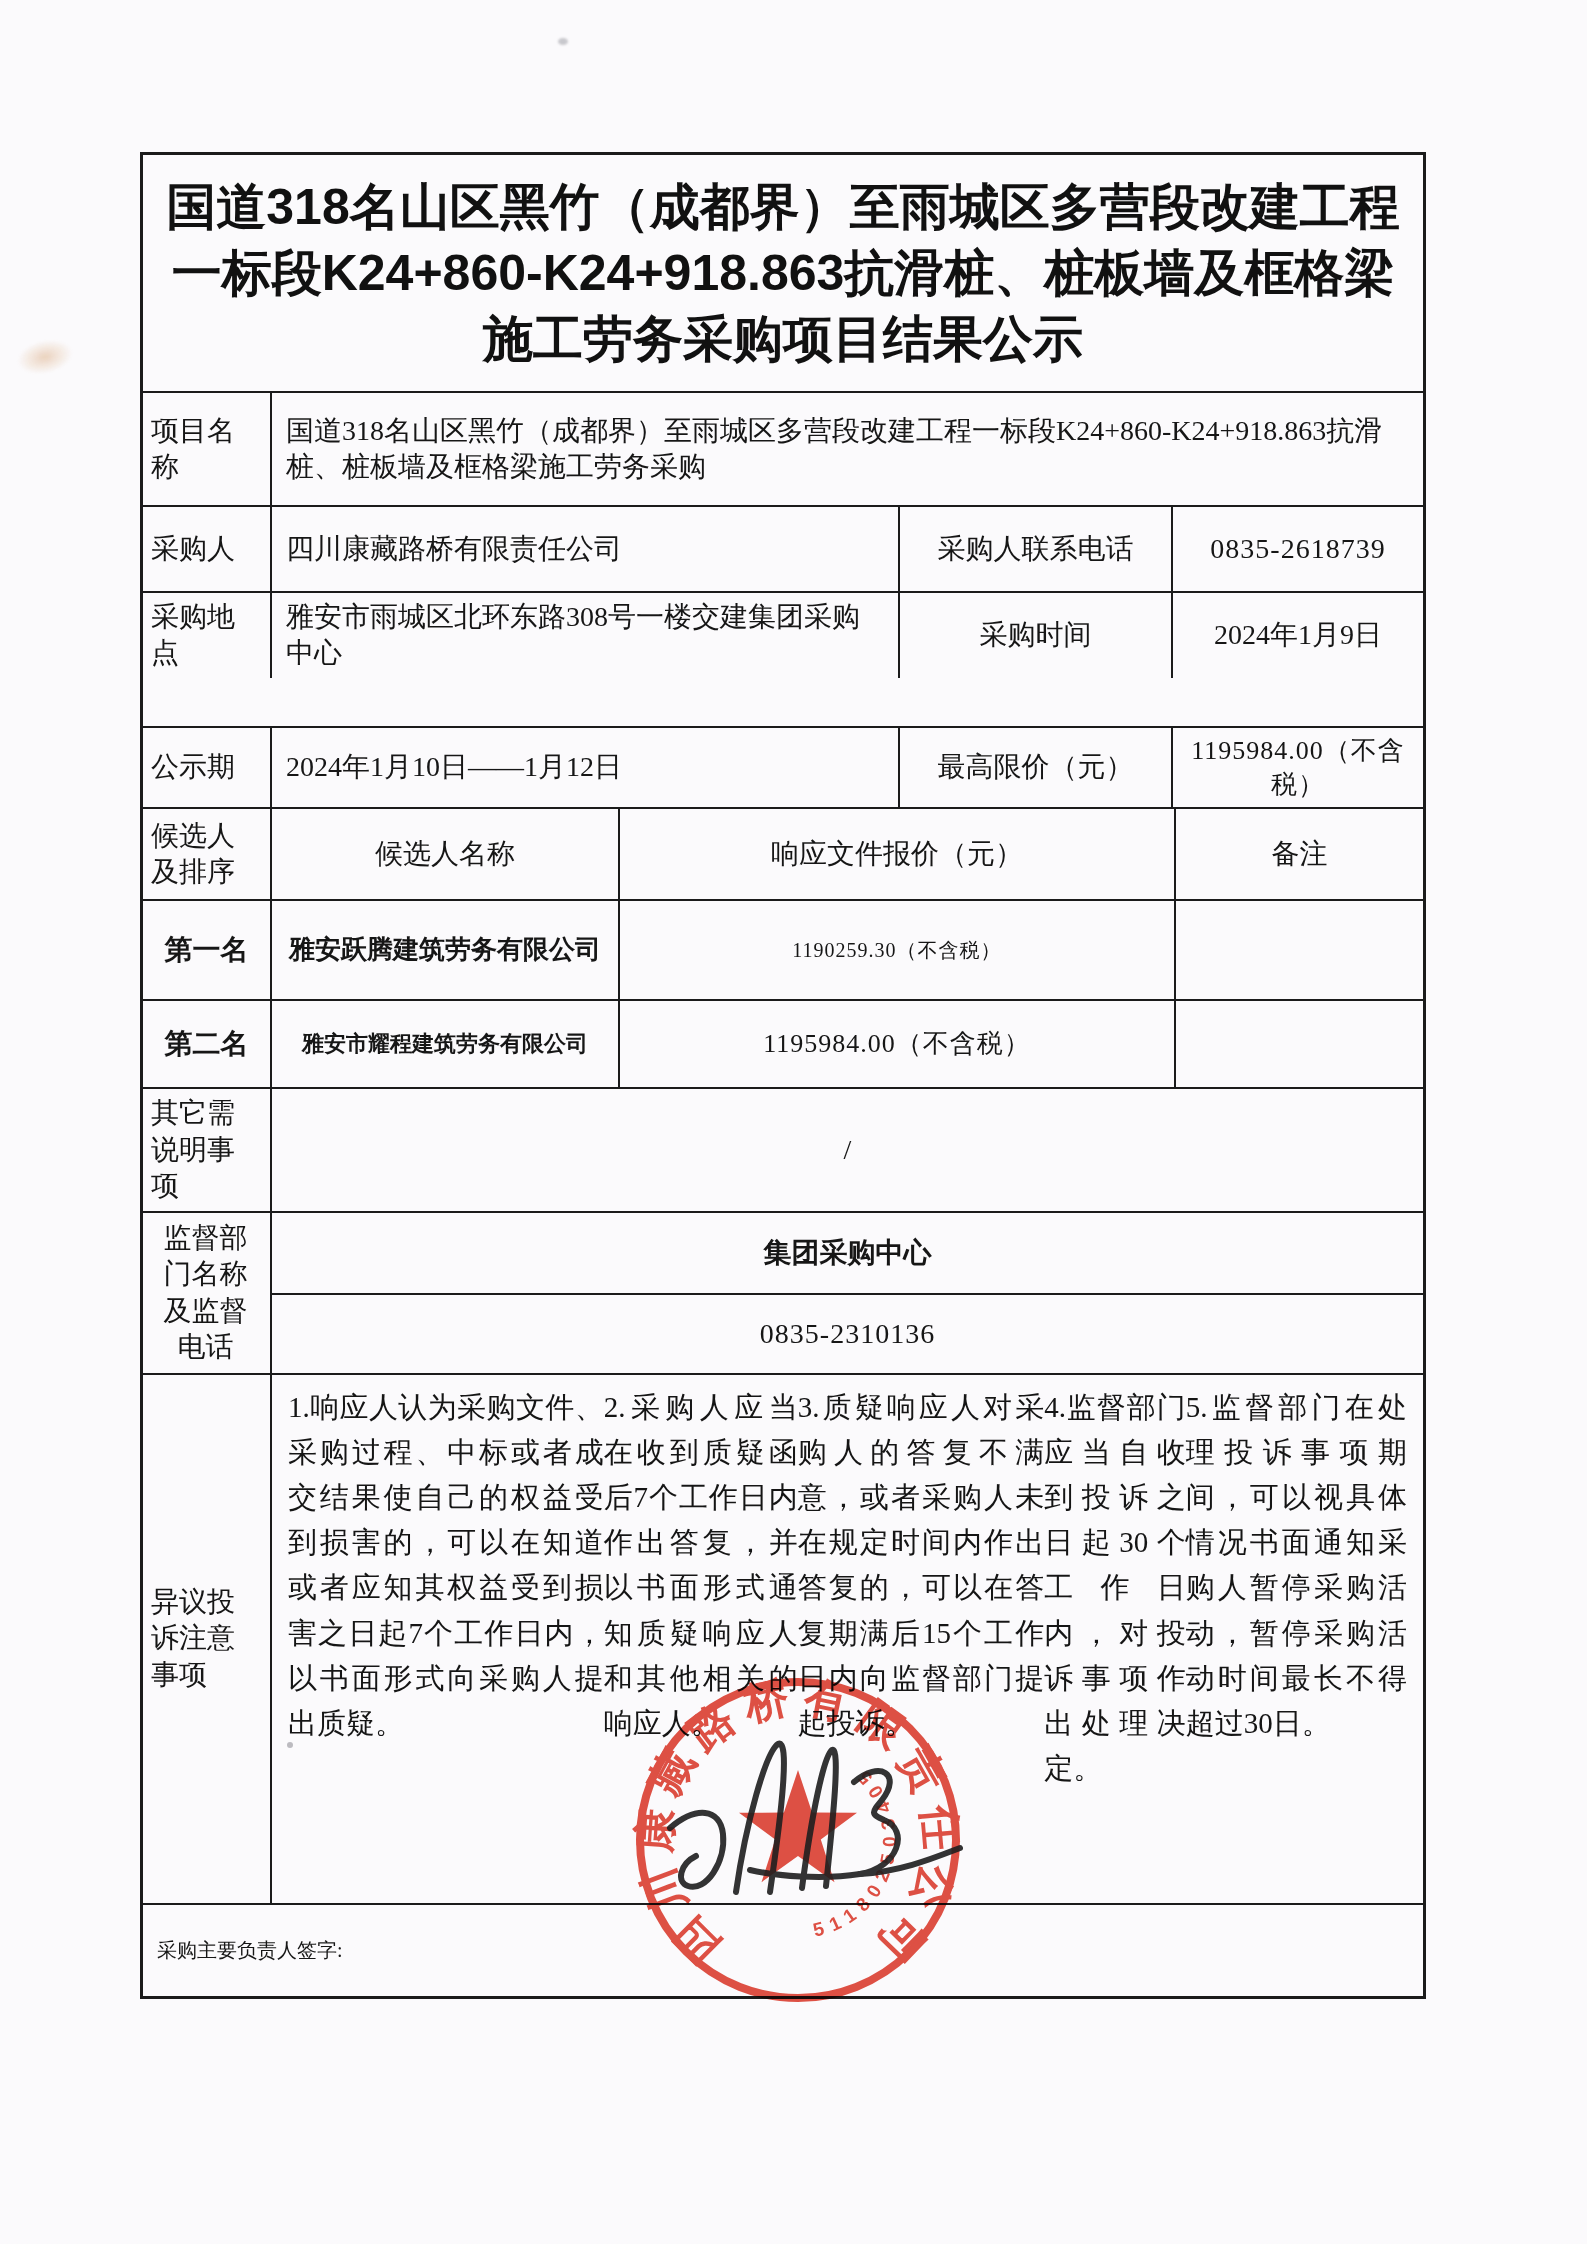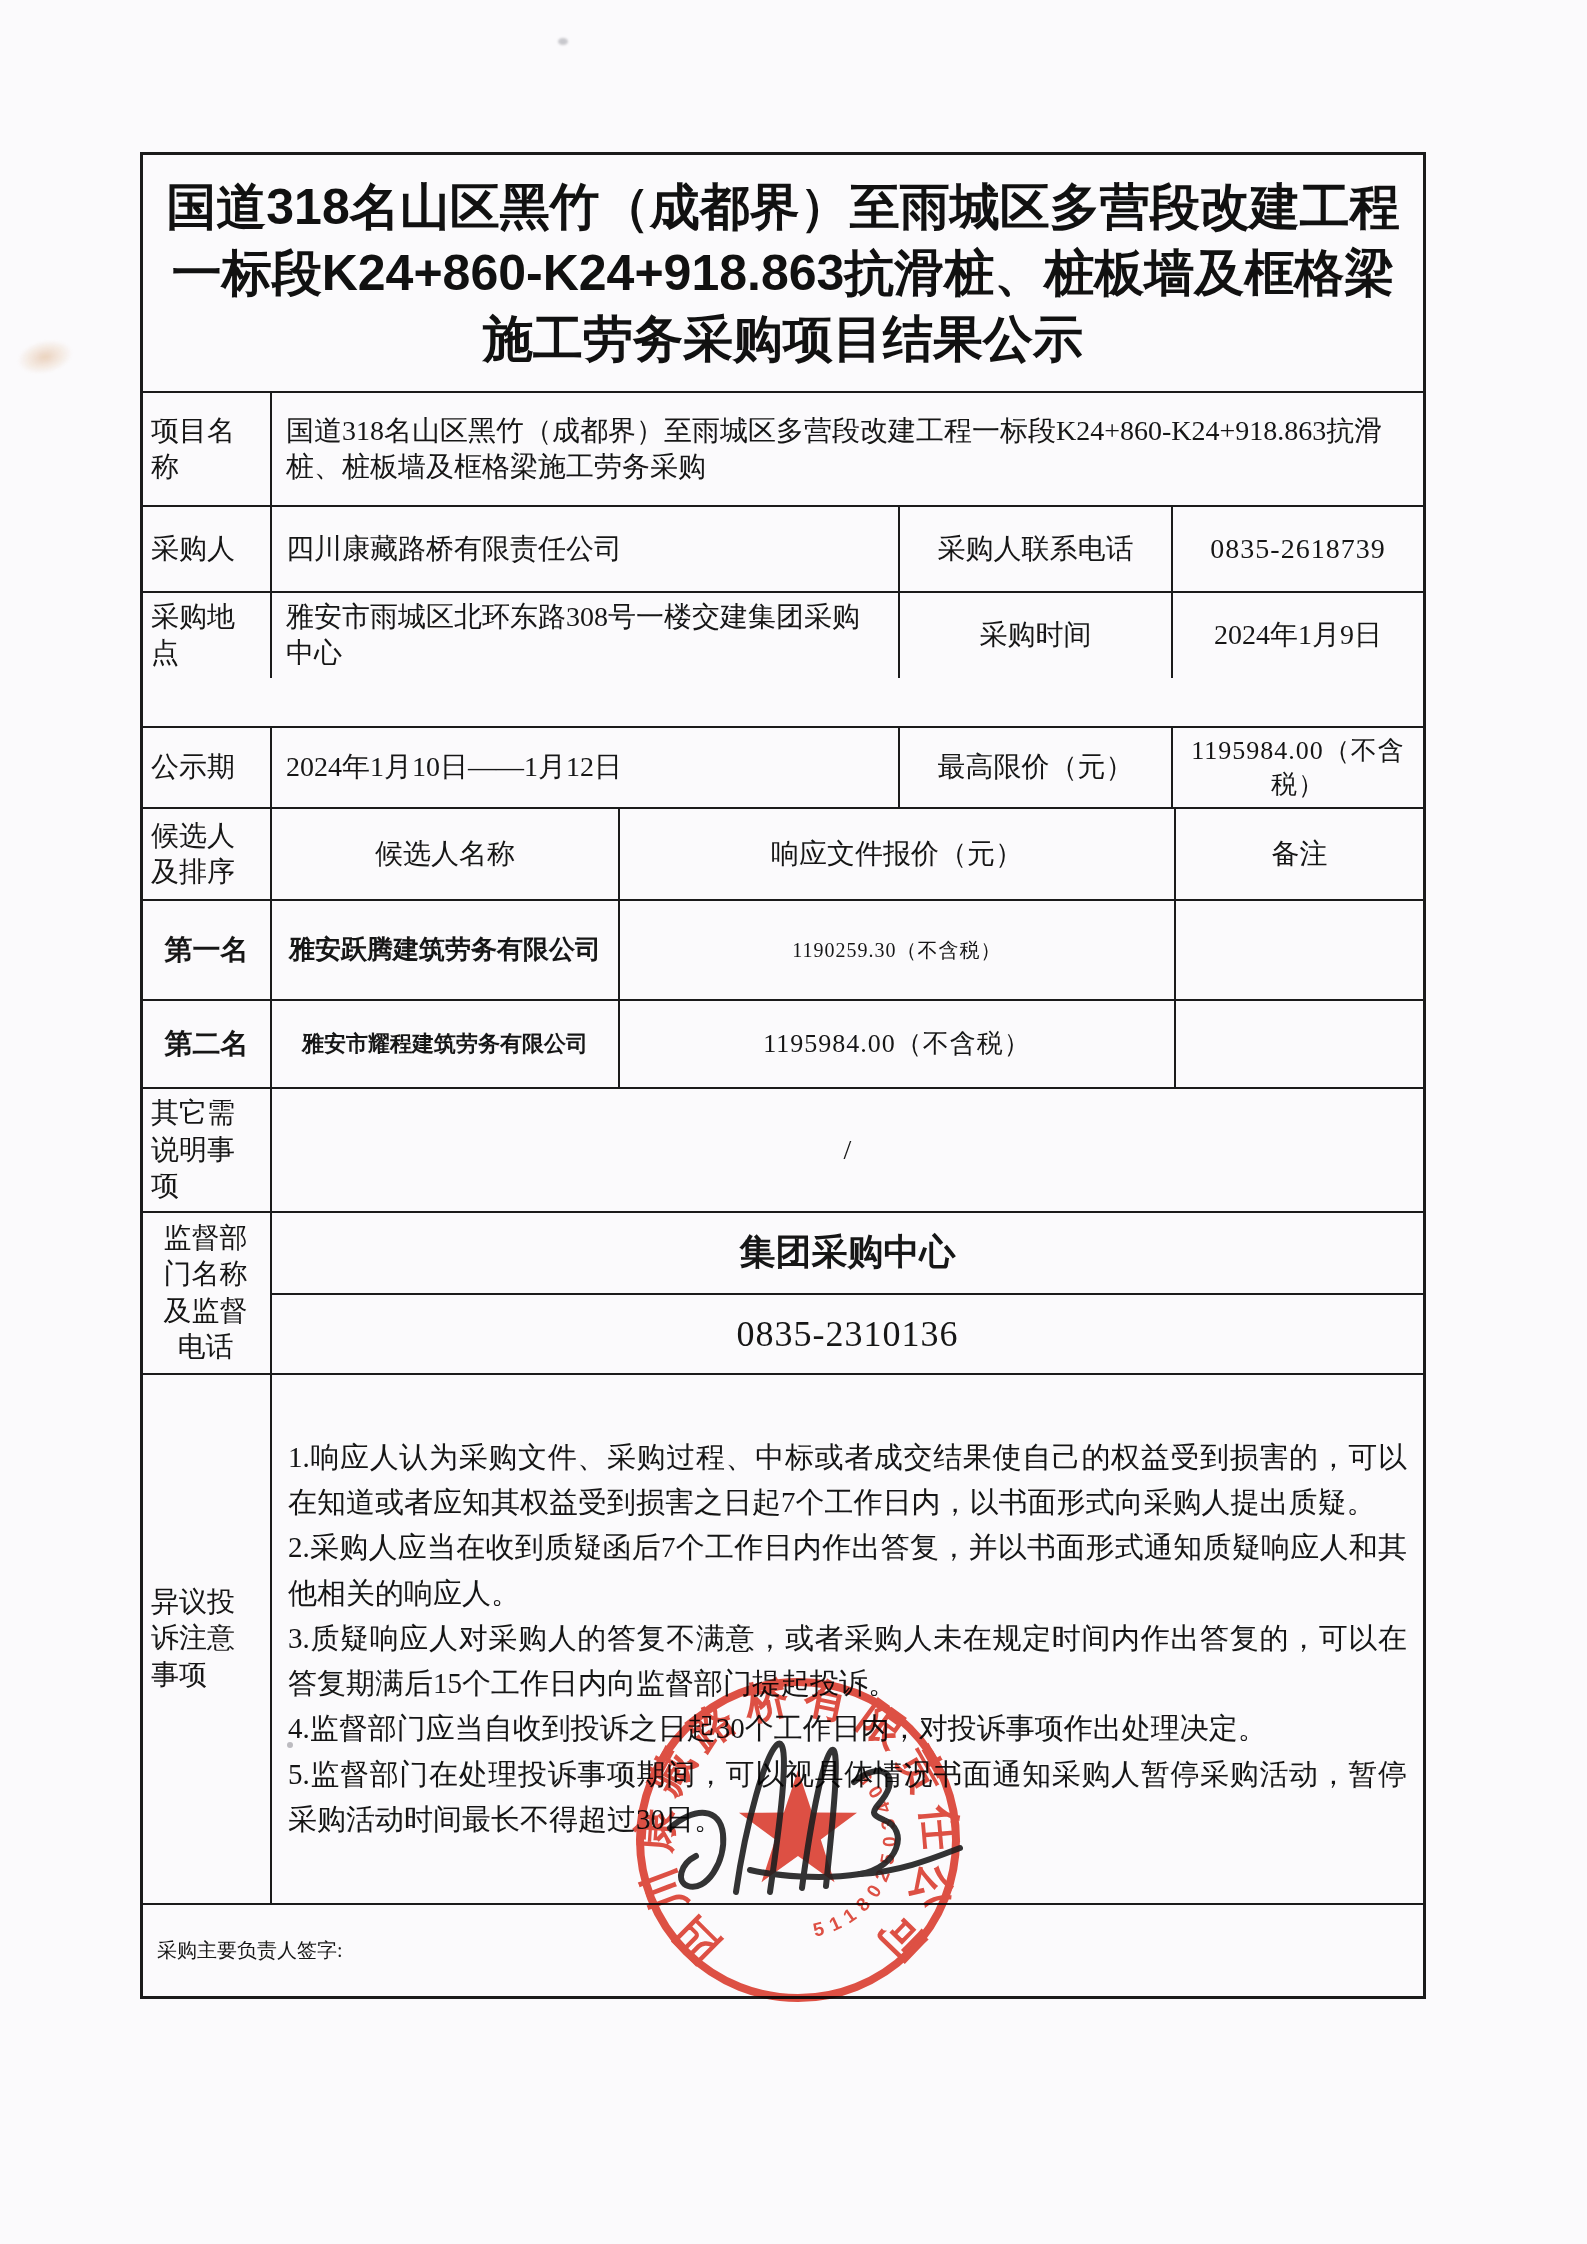--- a/index.html
+++ b/index.html
@@ -45,23 +45,23 @@
   .h-sign{min-height:93px;}
   .w-val{flex:0 0 628px;width:628px;}
   .w-lab2{flex:0 0 273px;width:273px;}
   .w-val2{flex:1 1 auto;}
   .cw-name{flex:0 0 348px;width:348px;}
   .cw-price{flex:0 0 556px;width:556px;}
   .cw-remark{flex:1 1 auto;}
   .bold{font-weight:700;}
   .num{letter-spacing:1px;}
   .sup-right{flex:1 1 auto;display:flex;flex-direction:column;border-left:2px solid #1b1b1b;}
-  .sup-sub{flex:1 1 50%;display:flex;align-items:center;justify-content:center;font-size:36px;box-sizing:border-box;}
+  .sup-sub{flex:1 1 50%;display:flex;align-items:center;justify-content:center;font-size:28px;box-sizing:border-box;}
   .sup-sub + .sup-sub{border-top:2px solid #1b1b1b;}
-  .obj-val{flex:1 1 auto;display:flex;flex-direction:column;justify-content:center;padding:10px 16px;box-sizing:border-box;border-left:2px solid #1b1b1b;}
+  .obj-val{flex:1 1 auto;display:flex;flex-direction:row;justify-content:center;padding:10px 16px;box-sizing:border-box;border-left:2px solid #1b1b1b;}
   .notice-item{font-size:29px;line-height:1.56;text-align:justify;color:#151515;}
   .sign-cell{width:100%;display:flex;align-items:center;padding:0 14px;font-size:20px;box-sizing:border-box;text-align:center;}
   .stamp-wrap{position:absolute;left:618px;top:1660px;width:360px;height:360px;mix-blend-mode:multiply;z-index:5;}
   .smudge{
     position:absolute;left:16px;top:340px;width:58px;height:34px;
     background:radial-gradient(ellipse at 50% 50%, rgba(208,146,88,.38), rgba(208,146,88,0) 68%);
     filter:blur(1px);transform:rotate(-12deg);
   }
   .speck{
     position:absolute;left:558px;top:38px;width:10px;height:7px;border-radius:50%;

